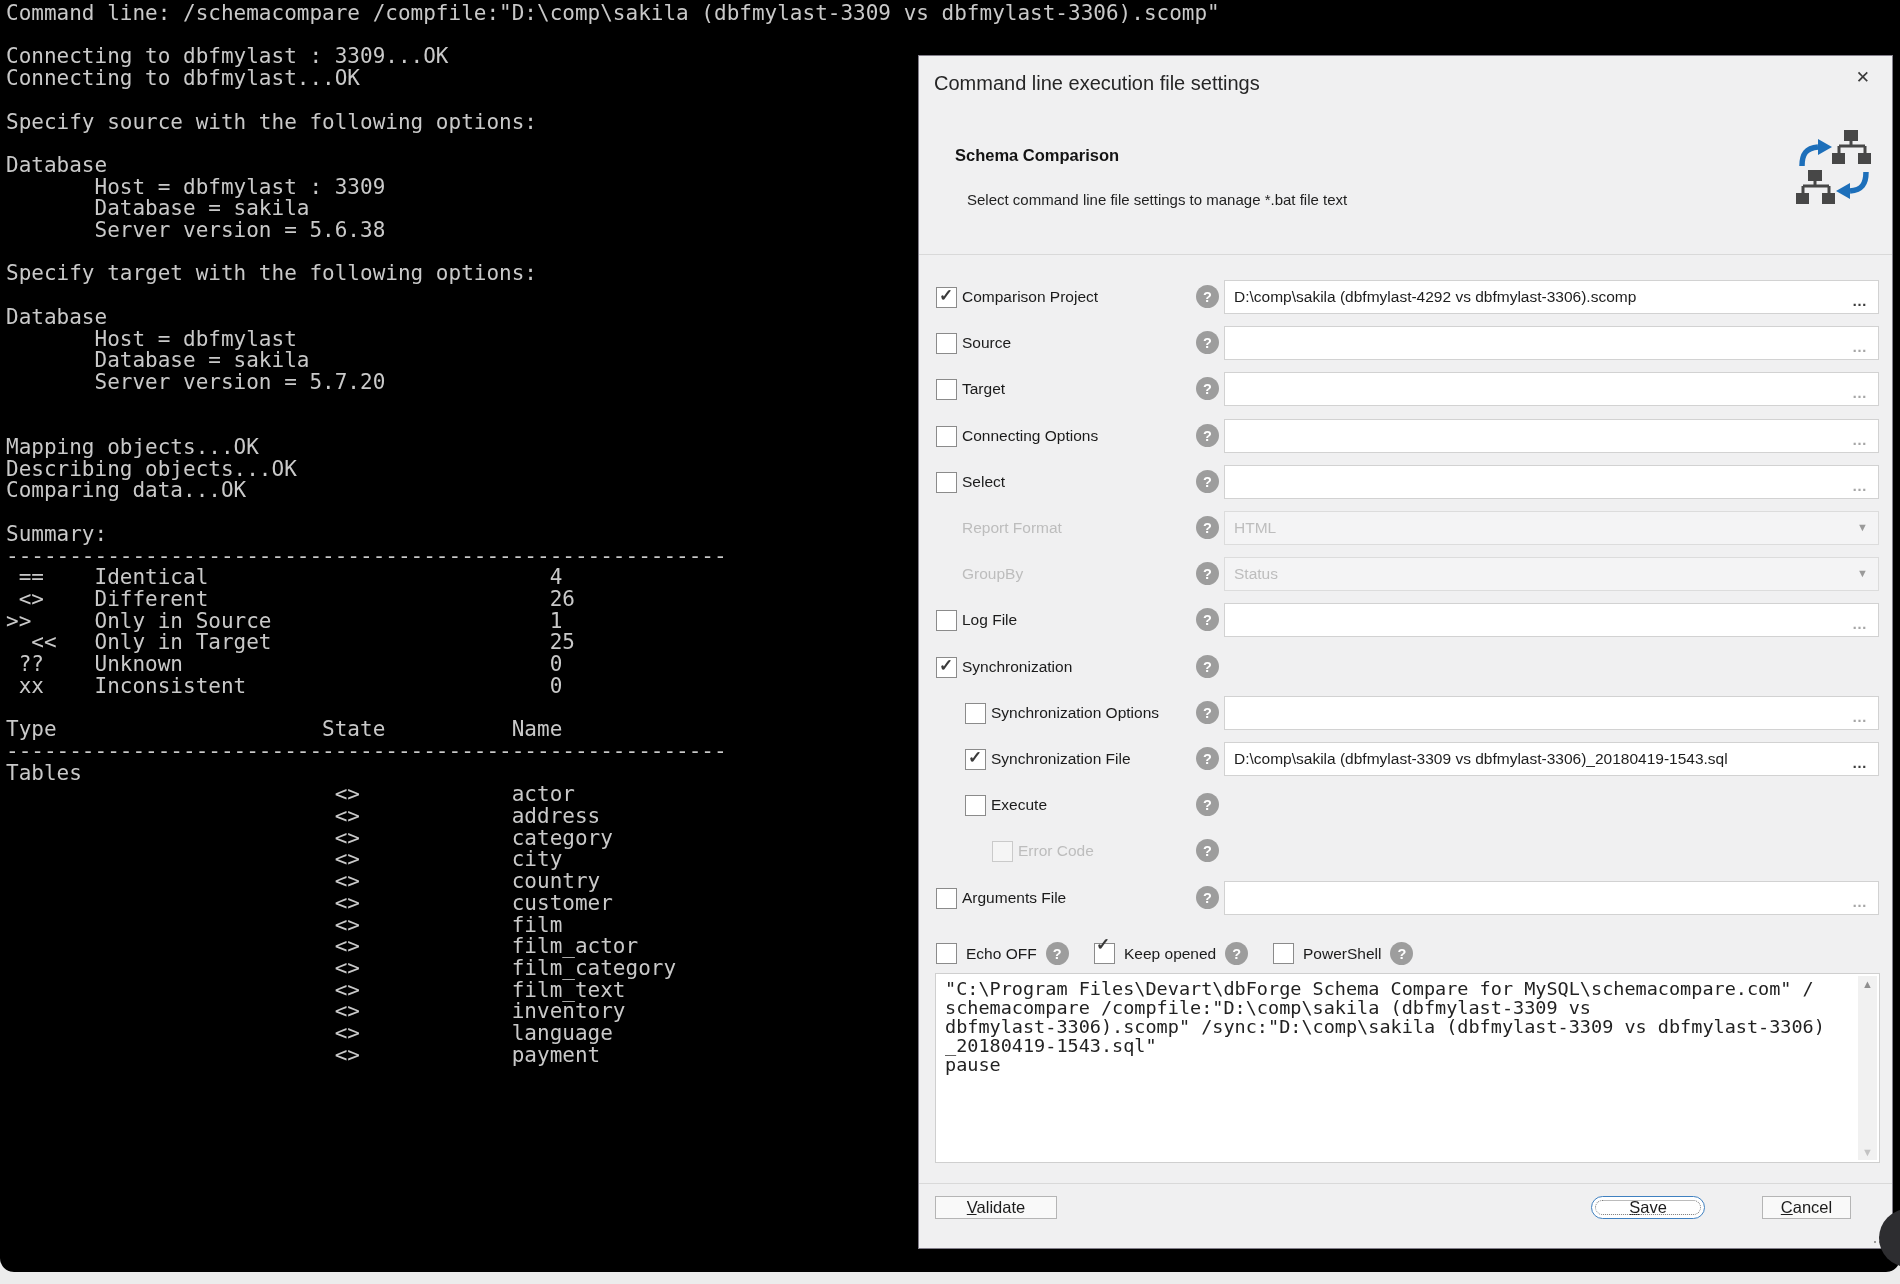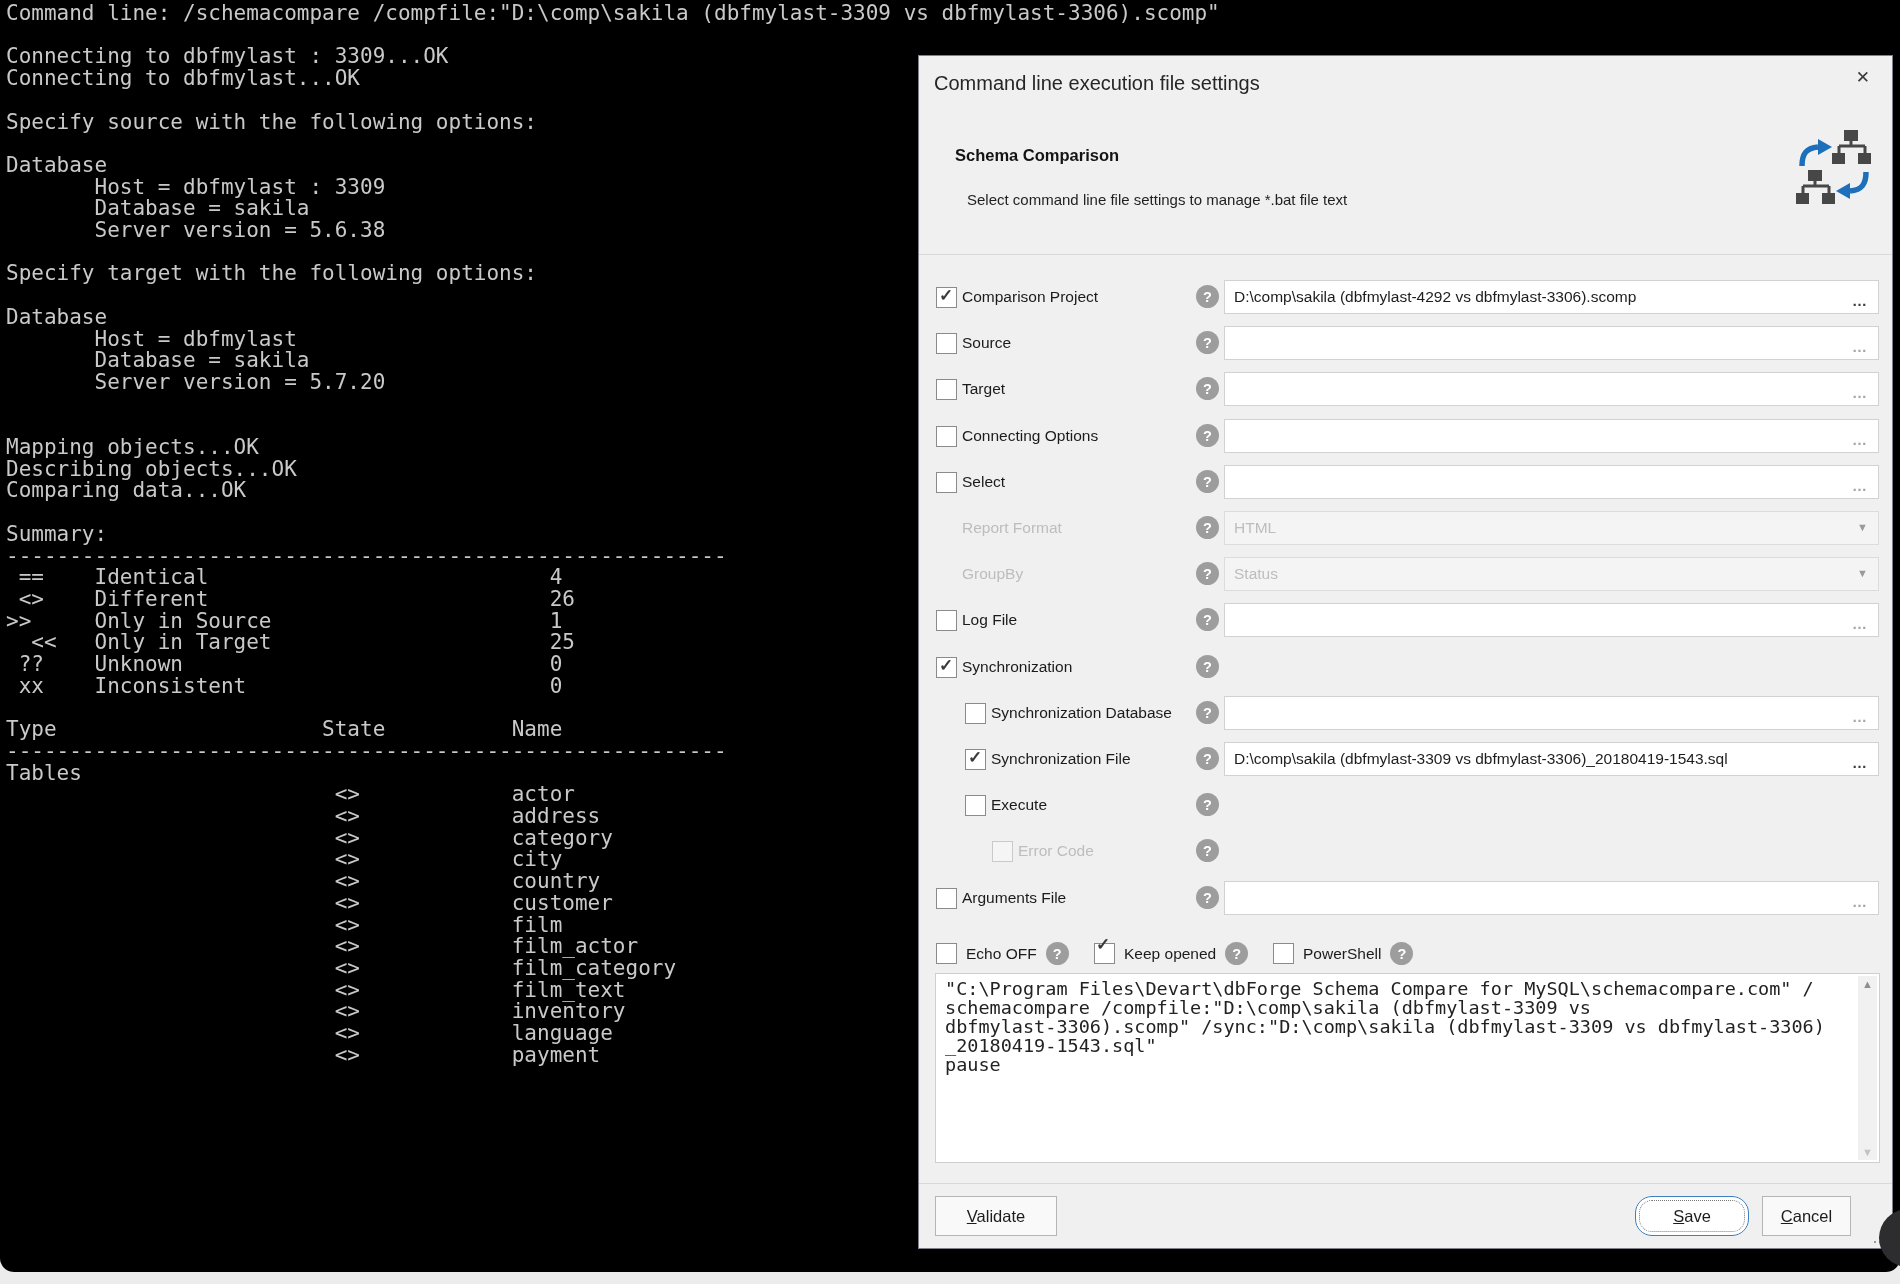--- a/index.html
+++ b/index.html
@@ -64,27 +64,27 @@
   .battext{
     position:absolute;left:9px;top:5px;right:28px;bottom:5px;
     font-family:"DejaVu Sans Mono",monospace;font-size:18.5px;line-height:19px;
     color:#222;white-space:pre-wrap;overflow:hidden;
   }
   .vscroll{position:absolute;top:2px;right:2px;bottom:2px;width:19px;background:#f1f1f1;}
   .vs-up{position:absolute;top:2px;left:0;right:0;text-align:center;font-size:11px;color:#8f8f8f;}
   .vs-down{position:absolute;bottom:2px;left:0;right:0;text-align:center;font-size:11px;color:#c3c3c3;}
   
   .btn{
-    position:absolute;top:1140px;height:40px;background:#f9f9f9;border:1px solid #b5b5b5;
+    position:absolute;top:1140px;height:23px;background:#f9f9f9;border:1px solid #b5b5b5;
     display:flex;align-items:center;justify-content:center;box-sizing:border-box;
   }
   .btn-label{display:block;font-size:16.5px;color:#1c1c1c;}
   .btn-label::first-letter{text-decoration:underline;}
   #btn-validate{left:16px;width:122px;}
-  #btn-save{left:716px;width:114px;background:#fff;border-color:#3f80c0;outline:1px dotted #7a7a7a;outline-offset:-5px;border-radius:17px;}
+  #btn-save{left:672px;width:114px;background:#fff;border-color:#3f80c0;outline:1px dotted #7a7a7a;outline-offset:-5px;border-radius:17px;}
   #btn-cancel{left:843px;width:89px;}
   
   .grip{position:absolute;right:6px;bottom:5px;width:2px;height:2px;background:#9a9a9a;
     box-shadow:0 -5px #9a9a9a,0 -10px #9a9a9a,-5px 0 #9a9a9a,-10px 0 #9a9a9a,-5px -5px #9a9a9a;}
   
   .bubble{position:absolute;left:1879px;top:1209px;width:58px;height:58px;border-radius:50%;background:#2d2d30;z-index:40;}
 </style>
 </head>
 <body>
 
@@ -248,21 +248,21 @@
   </div>
 
   <div class="row lv0" style="top:594px">
     <span class="cb checked"></span>
     <span class="lbl">Synchronization</span>
     <span class="help">?</span>
   </div>
 
   <div class="row lv1" style="top:640px">
     <span class="cb"></span>
-    <span class="lbl">Synchronization Database</span>
+    <span class="lbl">Synchronization Options</span>
     <span class="help">?</span>
     <span class="field">
       <span class="fval"></span>
       <span class="dots">…</span>
     </span>
   </div>
 
   <div class="row lv1" style="top:686px">
     <span class="cb checked"></span>
     <span class="lbl">Synchronization File</span>

